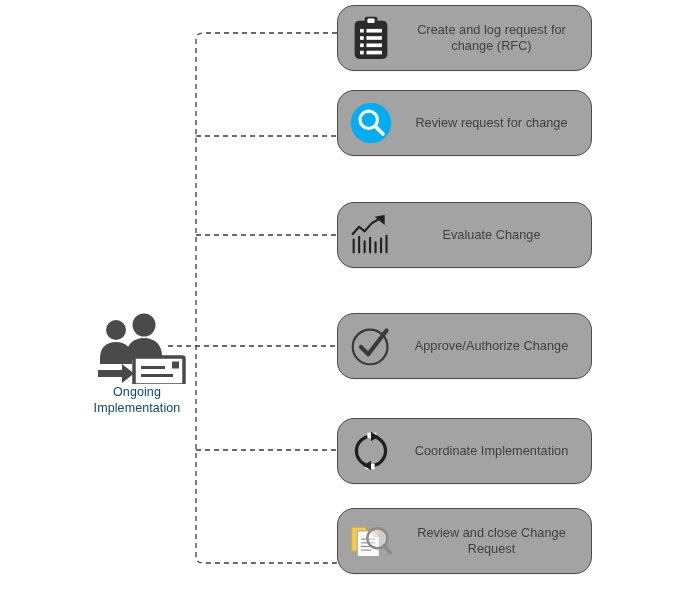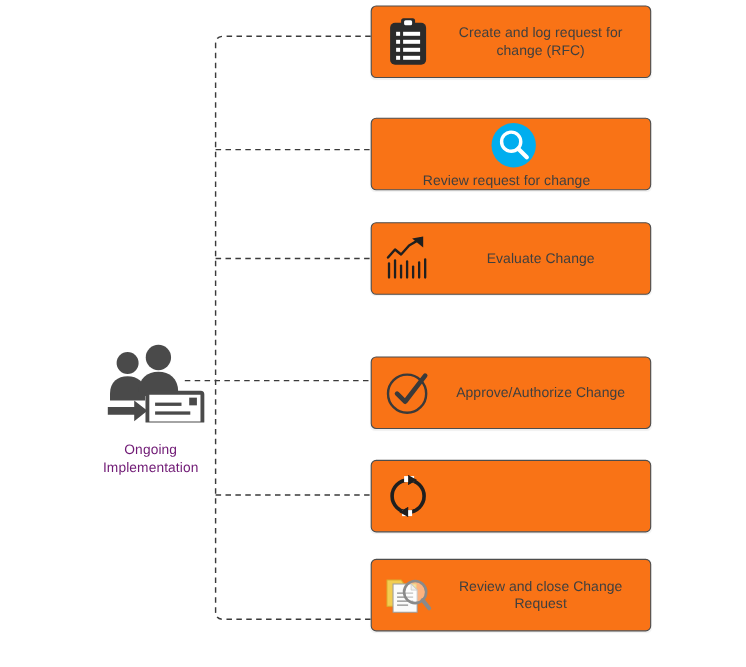--- a/index.html
+++ b/index.html
@@ -40,38 +40,38 @@
     top: 312px;
     width: 118px;
     text-align: center;
   }
   #hub-icon-wrap {
     width: 118px;
     height: 72px;
     display: block;
   }
   #hub-label {
-    margin-top: 18px;
+    margin-top: 1px;
     font-size: 12.5px;
     line-height: 15.5px;
-    color: #701a75;
+    color: #0c4a6e;
     letter-spacing: 0.1px;
   }
   #hub-label div { white-space: nowrap; }
 
   
   .process-box {
     position: absolute;
     left: 337px;
     width: 255px;
     height: 66px;
     box-sizing: border-box;
-    background: #f97316;
+    background: #a3a3a3;
     border: 1px solid #4d4d4d;
-    border-radius: 5px;
+    border-radius: 17px;
     display: flex;
     align-items: center;
     box-shadow: 0 1px 1px rgba(0,0,0,0.06);
   }
   .box-icon {
     width: 58px;
     min-width: 58px;
     height: 66px;
     display: flex;
     align-items: center;
@@ -83,23 +83,23 @@
     text-align: center;
     font-size: 12.7px;
     line-height: 16px;
     color: #3f3f3f;
     padding-right: 8px;
     letter-spacing: 0.05px;
     white-space: pre-line;
   }
 
   #box-0 { top: 5px; }
-  #box-1 { top: 107px; flex-direction: column; }
+  #box-1 { top: 90px; }
   #box-2 { top: 202px; justify-content: center; }
-  #box-3 { top: 324px; }
+  #box-3 { top: 313px; }
   #box-4 { top: 418px; }
   #box-5 { top: 508px; }
 </style>
 </head>
 <body>
 
 <div id="diagram-canvas">
 
   <svg id="connector-layer" viewBox="0 0 678 606" width="678" height="606">
 
@@ -215,20 +215,21 @@
           <path d="M 22 38 A 16 16 0 0 1 22 6"></path>
         </g>
         <polygon points="22,1 22,11 30,6" fill="#1f1f1f"></polygon>
         <polygon points="22,33 22,43 14,38" fill="#1f1f1f"></polygon>
         <rect x="18" y="2" width="10" height="6" fill="#ffffff"></rect>
         <rect x="16" y="36" width="10" height="6" fill="#ffffff"></rect>
         <polygon points="22,1 22,11 31,6" fill="#1f1f1f"></polygon>
         <polygon points="22,33 22,43 13,38" fill="#1f1f1f"></polygon>
       </svg>
     </div>
+    <div class="box-label">Coordinate Implementation</div>
   </div>
 
   <div class="process-box" id="box-5">
     <div class="box-icon">
       <svg viewBox="0 0 48 46" width="44" height="42">
 
         <path d="M 3 8 L 17 8 L 20 12 L 32 12 L 32 34 L 3 34 Z" fill="#f2cd52" stroke="#d9ae2e" stroke-width="1"></path>
 
         <path d="M 9 12 L 27 12 L 33 18 L 33 40 L 9 40 Z" fill="#fbfbfb" stroke="#9b9b9b" stroke-width="1"></path>
         <path d="M 27 12 L 27 18 L 33 18 Z" fill="#e2e2e2" stroke="#9b9b9b" stroke-width="0.8"></path>

